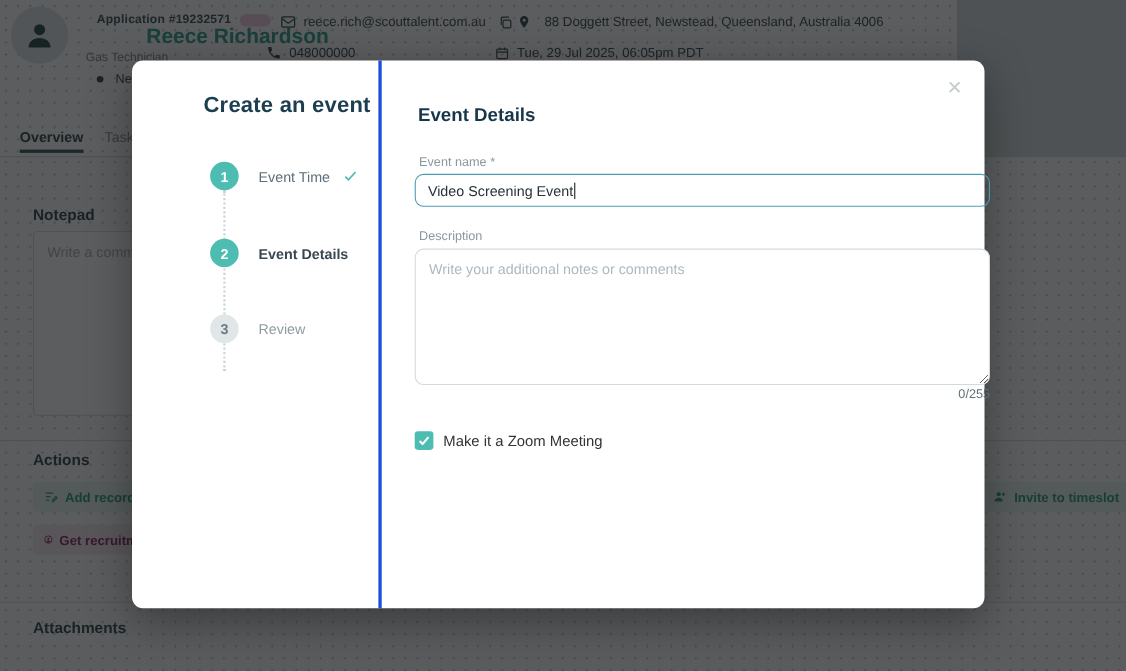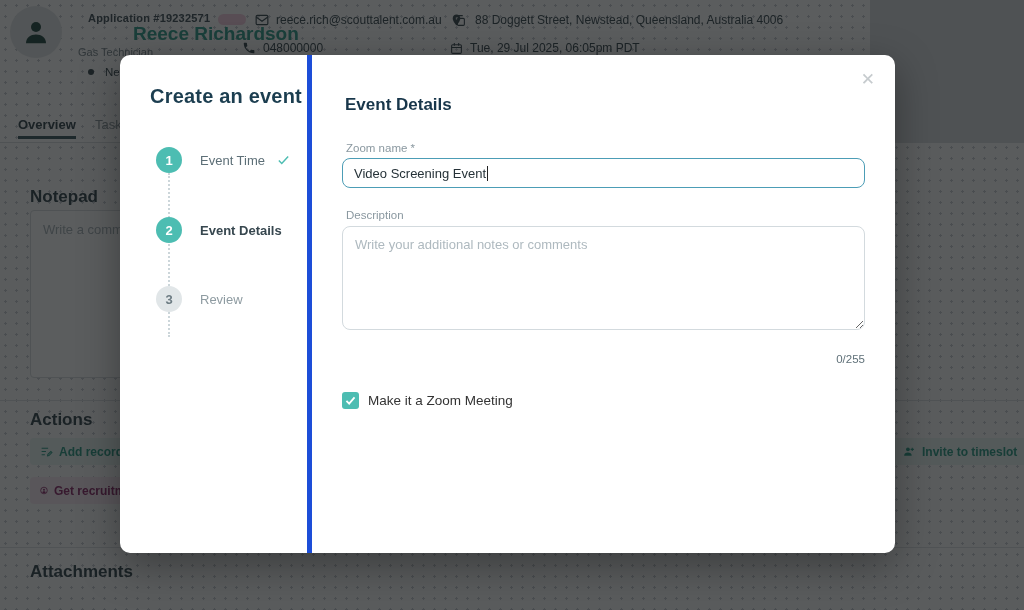--- a/index.html
+++ b/index.html
@@ -25,33 +25,33 @@
     background:#f4cde0; vertical-align:middle; }
   .cand-name { position:absolute; left:85px; top:23px; font-size:19px; font-weight:800; color:#35a08e;margin-left:48px; }
   .cand-job  { position:absolute; left:78px; top:46px; font-size:11px; color:#7d898f; }
   .status-new { position:absolute; left:88px; top:66px; font-size:11.5px; color:#3c4b52; display:flex; align-items:center; gap:11px; }
   .status-dot { width:6px; height:6px; border-radius:50%; background:#3c4b52; }
 
   .contact { position:absolute; font-size:12px; color:#3c4b52; display:flex; align-items:center; gap:7px; white-space:nowrap; }
   .contact svg { flex:0 0 auto; }
   .c-email { left:255px; top:13px; }
   .c-phone { left:242px; top:41px;justify-content:flex-end; }
-  .c-addr  { left:450px; top:13px;gap:12px; }
+  .c-addr  { left:470px; top:13px;gap:12px; }
   .c-date  { left:450px; top:41px; }
   .copy-btn { margin-left:4px; cursor:pointer; display:inline-flex; }
 
   .content-card { position:absolute; left:0; top:142px; width:1024px; height:468px; background-color:#fbfbfb; }
 
   .tab { position:absolute; top:-25px; font-size:13px; font-weight:bold; }
   .tab-overview { left:18px; color:#37474f; }
   .tab-overview::after { content:""; position:absolute; left:0; right:0; bottom:-7px; height:3px; background:#3e5a61; }
   .tab-tasks { left:95px; color:#8b969b; font-weight:normal; }
   .top-divider { position:absolute; left:0; top:0; width:100%; height:1px; background:#d9dde0; }
 
-  .sec-title { position:absolute; font-size:17px; font-weight:bold; color:#37474f; }
+  .sec-title { position:absolute; font-size:14px; font-weight:bold; color:#37474f; }
   .t-notepad { left:30px; top:45px; }
   .t-actions { left:30px; top:268px; }
   .t-attach  { left:30px; top:420px; }
 
   .notepad-box { position:absolute; left:30px; top:68px; width:800px; height:168px;
     background:#fff; border:1px solid #d9dde0; border-radius:4px; }
   .notepad-ph { position:absolute; left:12px; top:11px; font-size:13px; color:#a9b3b9; }
 
   .sec-line1 { position:absolute; left:0; top:258px; width:100%; height:1px; background:#dde1e4; }
   .sec-line2 { position:absolute; left:0; top:405px; width:100%; height:1px; background:#dde1e4; }
@@ -64,21 +64,21 @@
 
   
   .overlay { position:absolute; inset:0; background:rgba(13,16,17,0.68); z-index:10; }
 
   
   .modal { position:absolute; left:120px; top:55px; width:775px; height:498px; background:#fff;
     border-radius:10px; z-index:20; box-shadow:0 12px 40px rgba(0,0,0,.35); display:flex; }
   .close-btn { position:absolute; right:20px; top:16px; background:none; border:none; font-size:17px;
     color:#c6cbce; cursor:pointer; font-family:inherit; line-height:1; }
 
-  .modal-aside { width:192px; flex:0 0 192px; border-right:5px solid #1d4ed8; position:relative; }
+  .modal-aside { width:192px; flex:0 0 192px; border-right:3px solid #1d4ed8; position:relative;margin-left:35px; }
   .modal-title { position:absolute; left:30px; top:30px; font-size:20px; font-weight:800; color:#1c3e50; letter-spacing:.2px; }
 
   .step-line { position:absolute; left:48px; top:118px; height:164px; border-left:2px dotted #ccd6da; }
   .step { position:absolute; left:36px; display:flex; align-items:center; gap:18px; }
   .step-1 { top:92px; } .step-2 { top:162px; } .step-3 { top:231px; }
   .step-circle { width:26px; height:26px; border-radius:50%; display:flex; align-items:center; justify-content:center;
     font-size:13px; font-weight:bold; }
   .step-circle.done, .step-circle.active { background:#4dbdb2; color:#fff; }
   .step-circle.pending { background:#e1e6e8; color:#6d7c83; }
   .step-label { font-size:13px; color:#5d6f77; white-space:nowrap; display:flex; align-items:center; gap:10px; }
@@ -87,21 +87,21 @@
 
   .modal-main { flex:1; position:relative; }
   .form-heading { position:absolute; left:33px; top:40px; font-size:17px; font-weight:800; color:#18364a; }
   .field-label { position:absolute; left:34px; font-size:11.5px; color:#8a98a0; }
   .l-name { top:87px; } .l-desc { top:154px; }
 
   .name-input { position:absolute; left:30px; top:103px; width:523px; height:30px; border:1.5px solid #4c9db6;
     border-radius:8px; display:flex; align-items:center; padding:0 11px; font-size:13px; color:#263238; cursor:text; }
   .caret { width:1px; height:15px; background:#222; margin-left:1px; }
 
-  .desc-area { position:absolute; left:30px; top:171px; width:523px; height:104px; border:1px solid #d3dade;
+  .desc-area { position:absolute; left:30px; top:171px; width:523px; height:124px; border:1px solid #d3dade;
     border-radius:8px; padding:10px 12px; font-family:inherit; font-size:13px; color:#263238; resize:both; outline:none; }
   .desc-area::placeholder { color:#aeb9bf; }
   .char-count { position:absolute; left:30px; top:298px; width:523px; text-align:right; font-size:11.5px; color:#5f7078; }
 
   .zoom-row { position:absolute; left:30px; top:337px; display:flex; align-items:center; gap:9px; cursor:pointer; }
   .checkbox { width:17px; height:17px; border-radius:3px; background:#4dbdb2; display:flex; align-items:center; justify-content:center; }
   .zoom-label { font-size:13.5px; color:#333; }
 
   .footer-btns { position:absolute; right:30px; top:441px; display:flex; align-items:center; gap:13px; }
   .back-btn { width:28px; height:28px; border:none; border-radius:6px; background:#e7f2f1; color:#4dbdb2;
@@ -241,21 +241,21 @@
       <div class="step-label">
           <span>Review</span>
         </div>
     </div>
   </aside>
 
   <section class="modal-main">
     <div class="form-heading">Event Details</div>
 
     <div class="field-label l-name">
-      <span>Zoom name</span>
+      <span>Event name</span>
       <span>*</span>
     </div>
     <div class="name-input" role="textbox">
       <span>Video Screening Event</span>
       <span class="caret"></span>
     </div>
 
     <div class="field-label l-desc">Description</div>
     <textarea class="desc-area" placeholder="Write your additional notes or comments" style=""></textarea>
     <div class="char-count">0/255</div>

